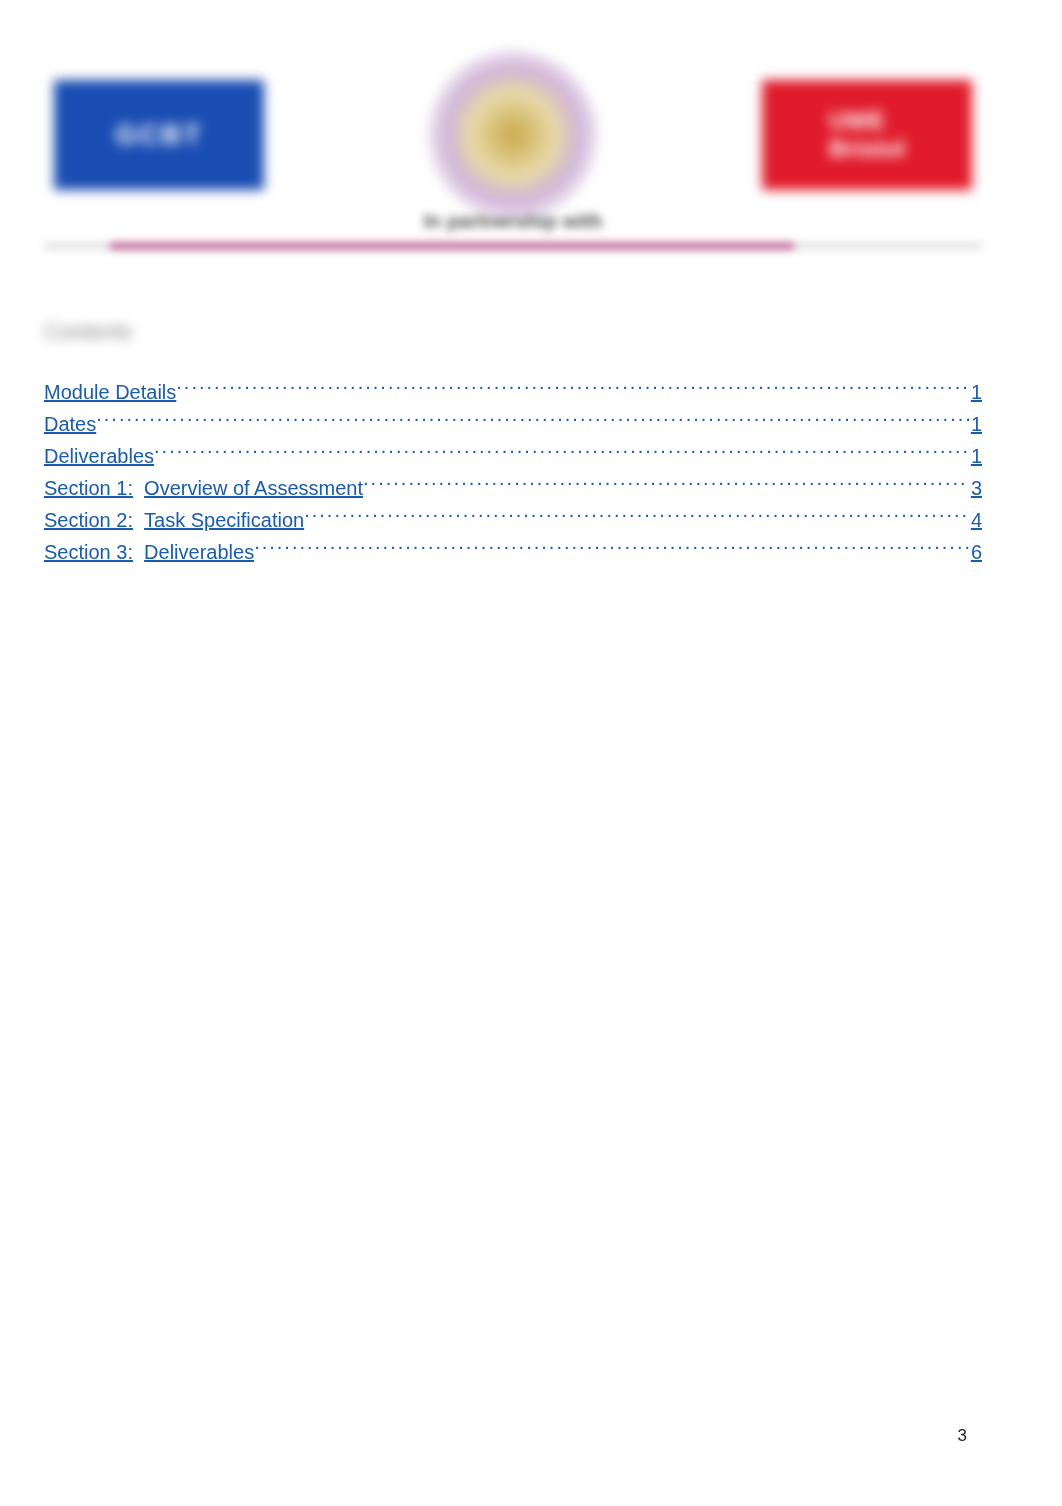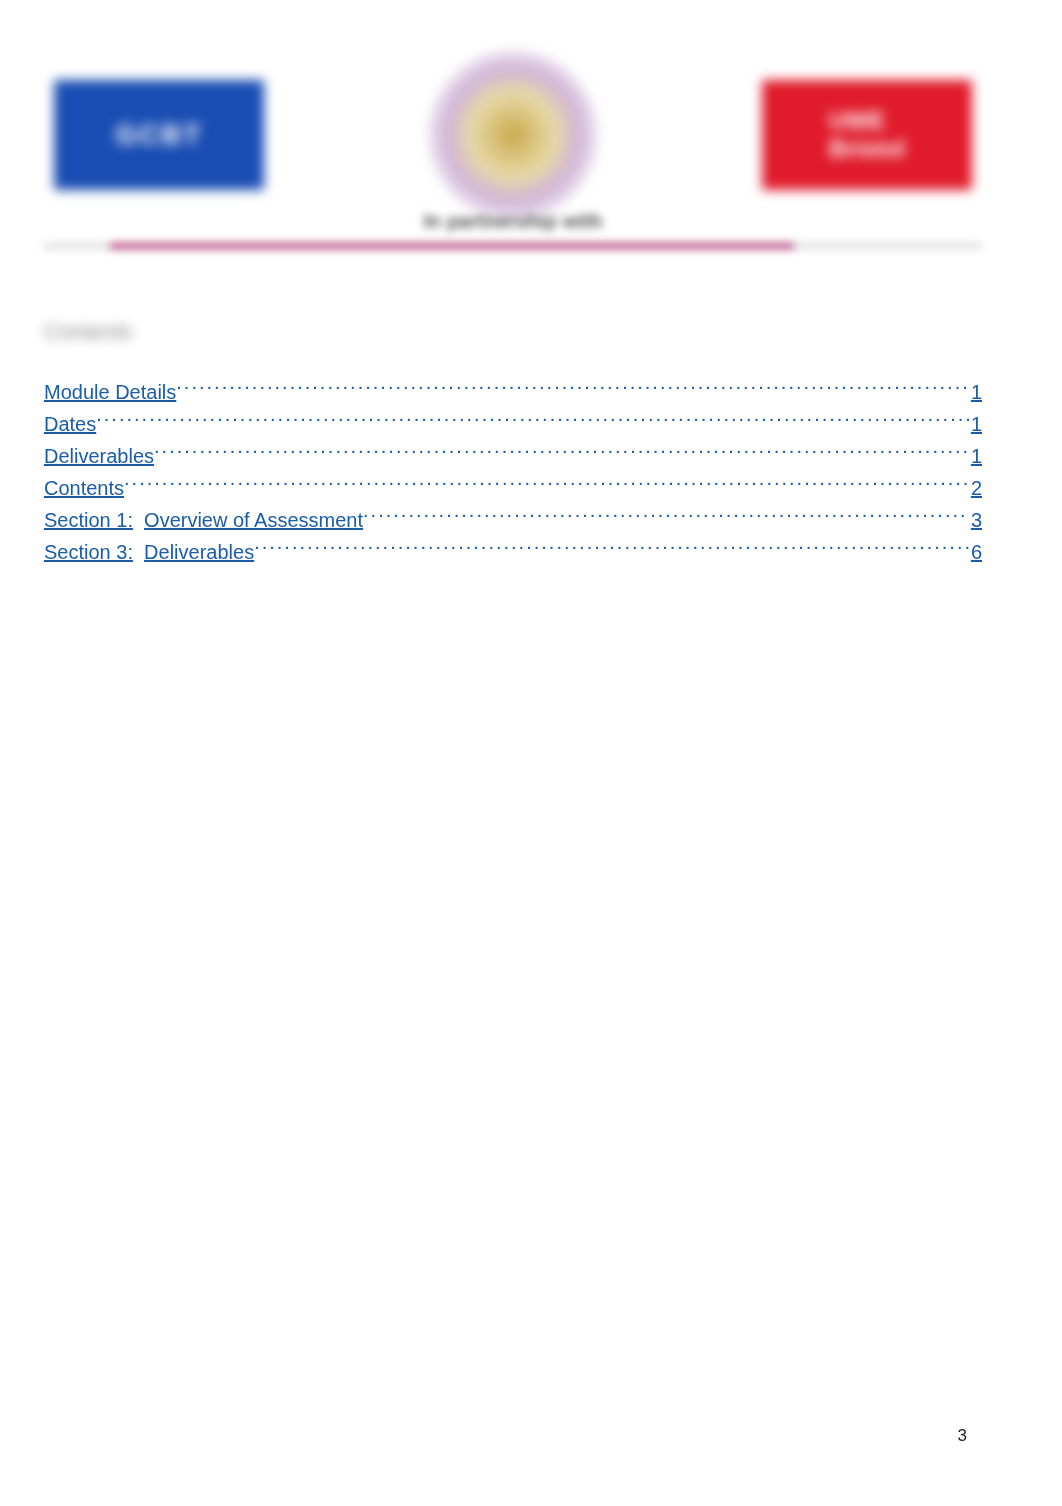--- a/index.html
+++ b/index.html
@@ -168,32 +168,34 @@
       <a class="toc-title">Dates</a>
       <span class="toc-dots"></span>
       <a class="toc-page">1</a>
     </div>
     <div class="toc-row">
       <a class="toc-title">Deliverables</a>
       <span class="toc-dots"></span>
       <a class="toc-page">1</a>
     </div>
     <div class="toc-row">
-      <a class="toc-title">Contents</a>
-      <span class="toc-dots"></span>
-      <a class="toc-page">2</a>
-    </div>
-    <div class="toc-row">
       <span class="toc-prefix">Section 1:</span>
       <span>&nbsp;&nbsp;</span>
       <a class="toc-title">Overview of Assessment</a>
       <span class="toc-dots"></span>
       <a class="toc-page">3</a>
     </div>
     <div class="toc-row">
+      <span class="toc-prefix">Section 2:</span>
+      <span>&nbsp;&nbsp;</span>
+      <a class="toc-title">Task Specification</a>
+      <span class="toc-dots"></span>
+      <a class="toc-page">4</a>
+    </div>
+    <div class="toc-row">
       <span class="toc-prefix">Section 3:</span>
       <span>&nbsp;&nbsp;</span>
       <a class="toc-title">Deliverables</a>
       <span class="toc-dots"></span>
       <a class="toc-page">6</a>
     </div>
   </div>
 
   <div class="page-number">3</div>
 

